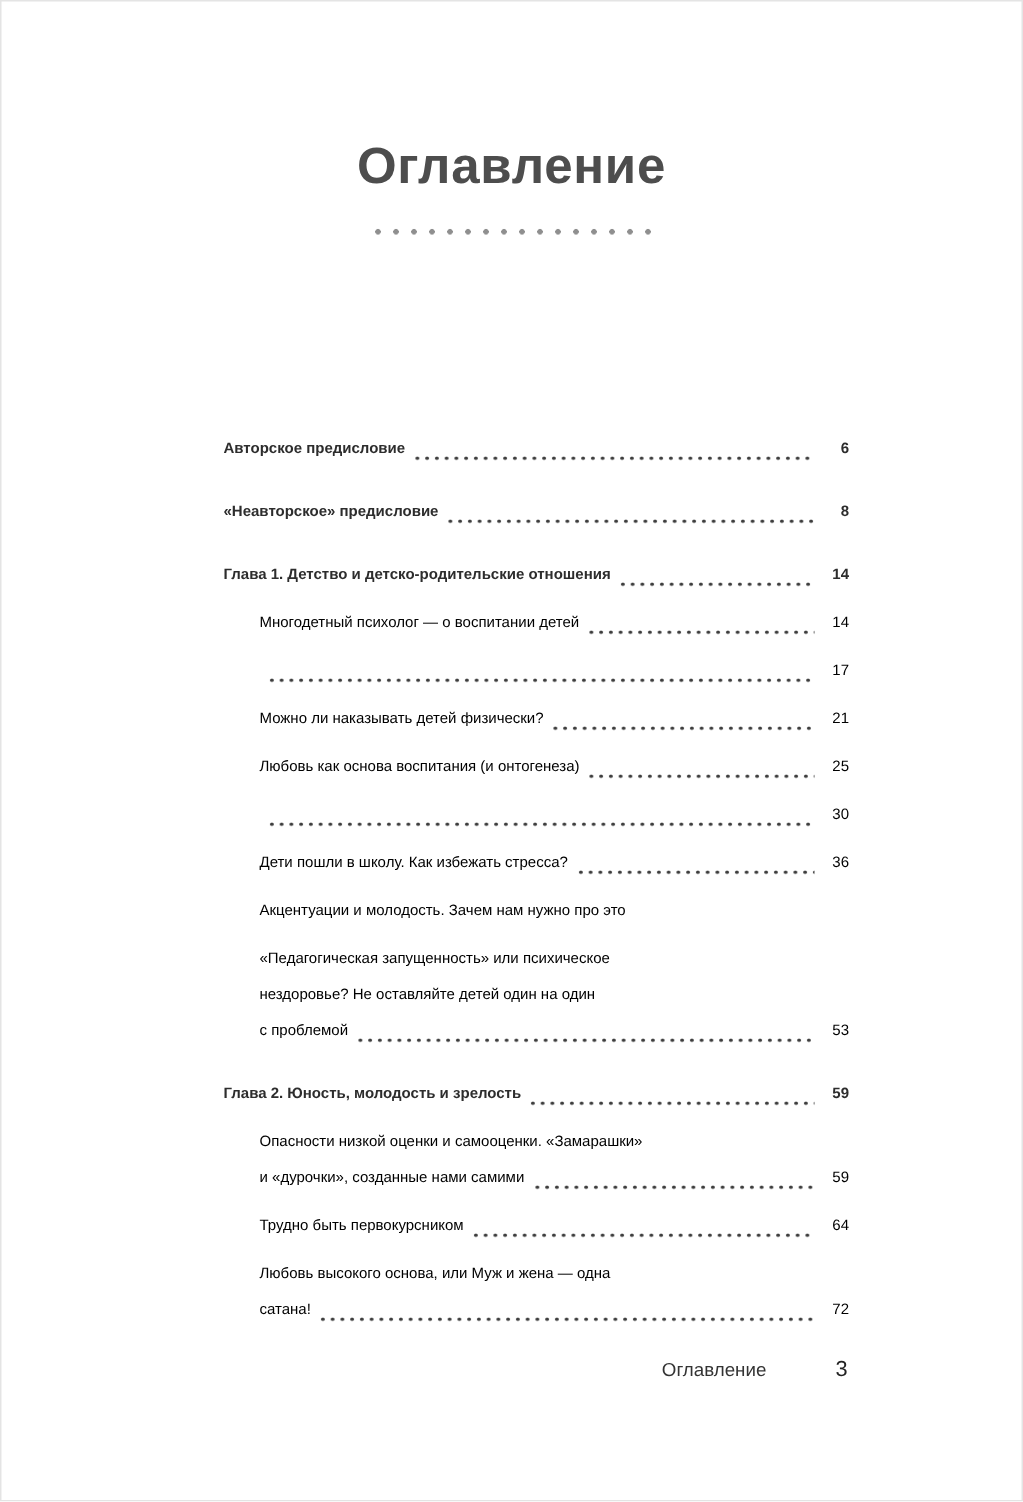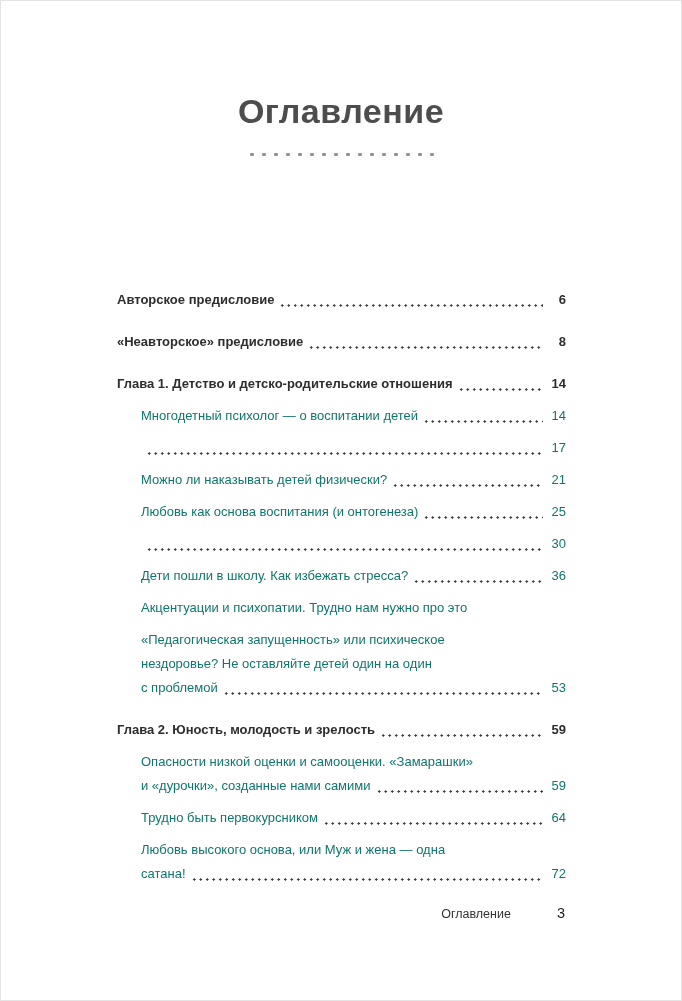--- a/index.html
+++ b/index.html
@@ -39,33 +39,34 @@
     background-repeat: repeat-x;
   }
   .toc {
     position: absolute;
     top: 288px;
     left: 117px;
     right: 116px;
   }
   .entry {
     margin-top: 8px;
-    font-size: 13px;
+    font-size: 10px;
     line-height: 24px;
+    margin-left: 32px;
   }
   .entry:first-child { margin-top: 0; }
   .entry.chapter {
     margin-top: 18px;
     font-weight: bold;
     color: #2d2d2d;
   }
   .entry.chapter:first-child { margin-top: 0; }
   .entry.sub {
     padding-left: 24px;
-    color: #0f766e;
+    color: #000000;
   }
   .entry-line-last { display: flex; }
   .entry-text { flex: none; }
   .leader {
     flex: 1;
     margin-left: 5px;
     margin-right: 3px;
     background-image: radial-gradient(circle, #3d3d3d 1.05px, transparent 1.3px);
     background-size: 6.5px 3px;
     background-repeat: repeat-x;
@@ -151,21 +152,21 @@
         </div>
       </div>
       <div class="entry sub">
         <div class="entry-line-last">
           <span class="entry-text">Дети пошли в школу. Как избежать стресса?</span>
           <span class="leader"></span>
           <span class="page-num">36</span>
         </div>
       </div>
       <div class="entry sub">
-        <div class="entry-line-pre">Акцентуации и психопатии. Трудно нам нужно про это</div>
+        <div class="entry-line-pre">Акцентуации и молодость. Зачем нам нужно про это</div>
       </div>
       <div class="entry sub">
         <div class="entry-line-pre">«Педагогическая запущенность» или психическое</div>
         <div class="entry-line-pre">нездоровье? Не оставляйте детей один на один</div>
         <div class="entry-line-last">
           <span class="entry-text">с проблемой</span>
           <span class="leader"></span>
           <span class="page-num">53</span>
         </div>
       </div>

